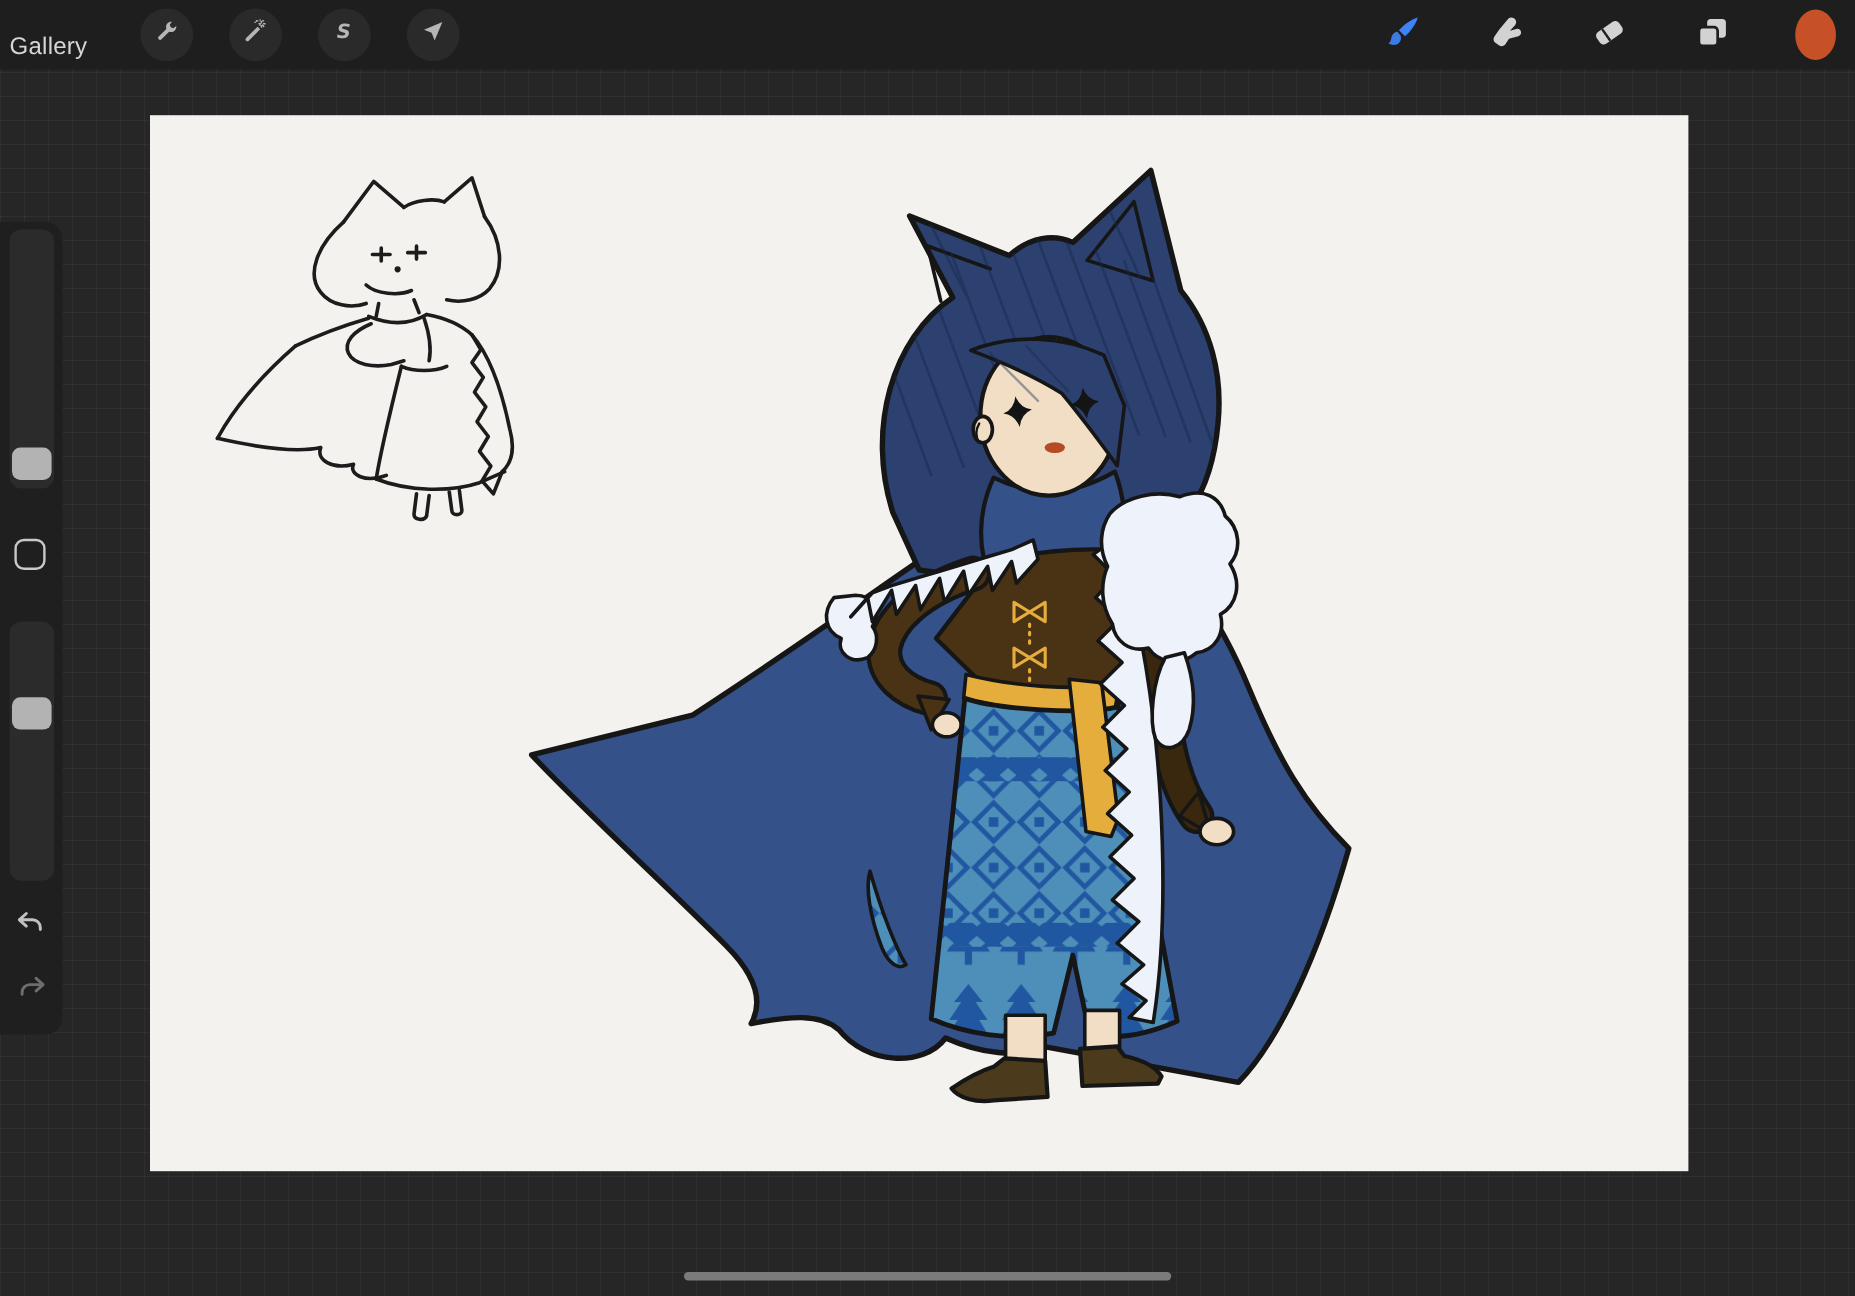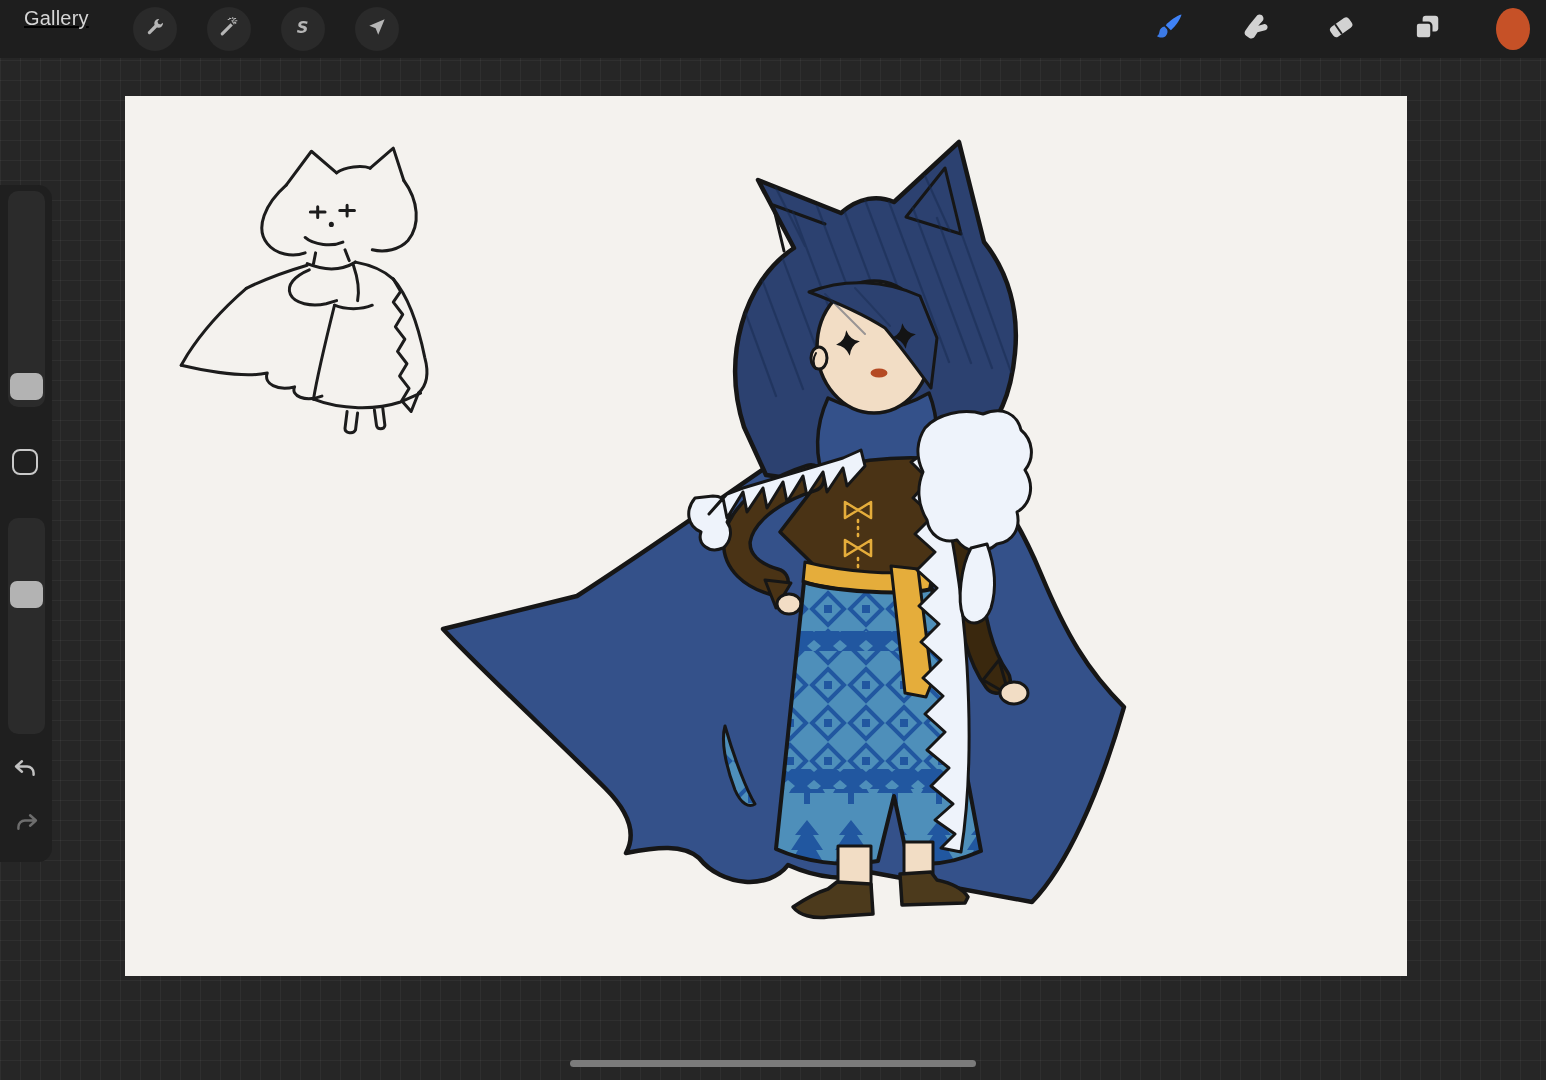--- a/index.html
+++ b/index.html
@@ -12,21 +12,21 @@
     background-size:20px 20px;
     font-family:"Liberation Sans", sans-serif;
   }
   
   .topbar{
     position:absolute;left:0;top:0;width:1546px;height:58px;
     background:var(--appBarBg,#1e1e1e);
     display:flex;align-items:center;justify-content:space-between;
     z-index:30;
   }
-  .topbar-left{display:flex;align-items:flex-start;gap:30px;padding-left:24px;text-decoration:underline;}
+  .topbar-left{display:flex;align-items:flex-end;gap:30px;padding-left:8px;}
   .topbar-right{display:flex;align-items:center;gap:52px;padding-right:16px;}
   .gallery-label{
     color:var(--textGray,#d6d6d6);font-size:20px;letter-spacing:.2px;cursor:default;
     margin-right:14px;
   }
   .tool-circle{
     width:44px;height:44px;border-radius:50%;
     background:var(--iconCircle,#2a2a2a);
     display:flex;align-items:center;justify-content:center;
   }

